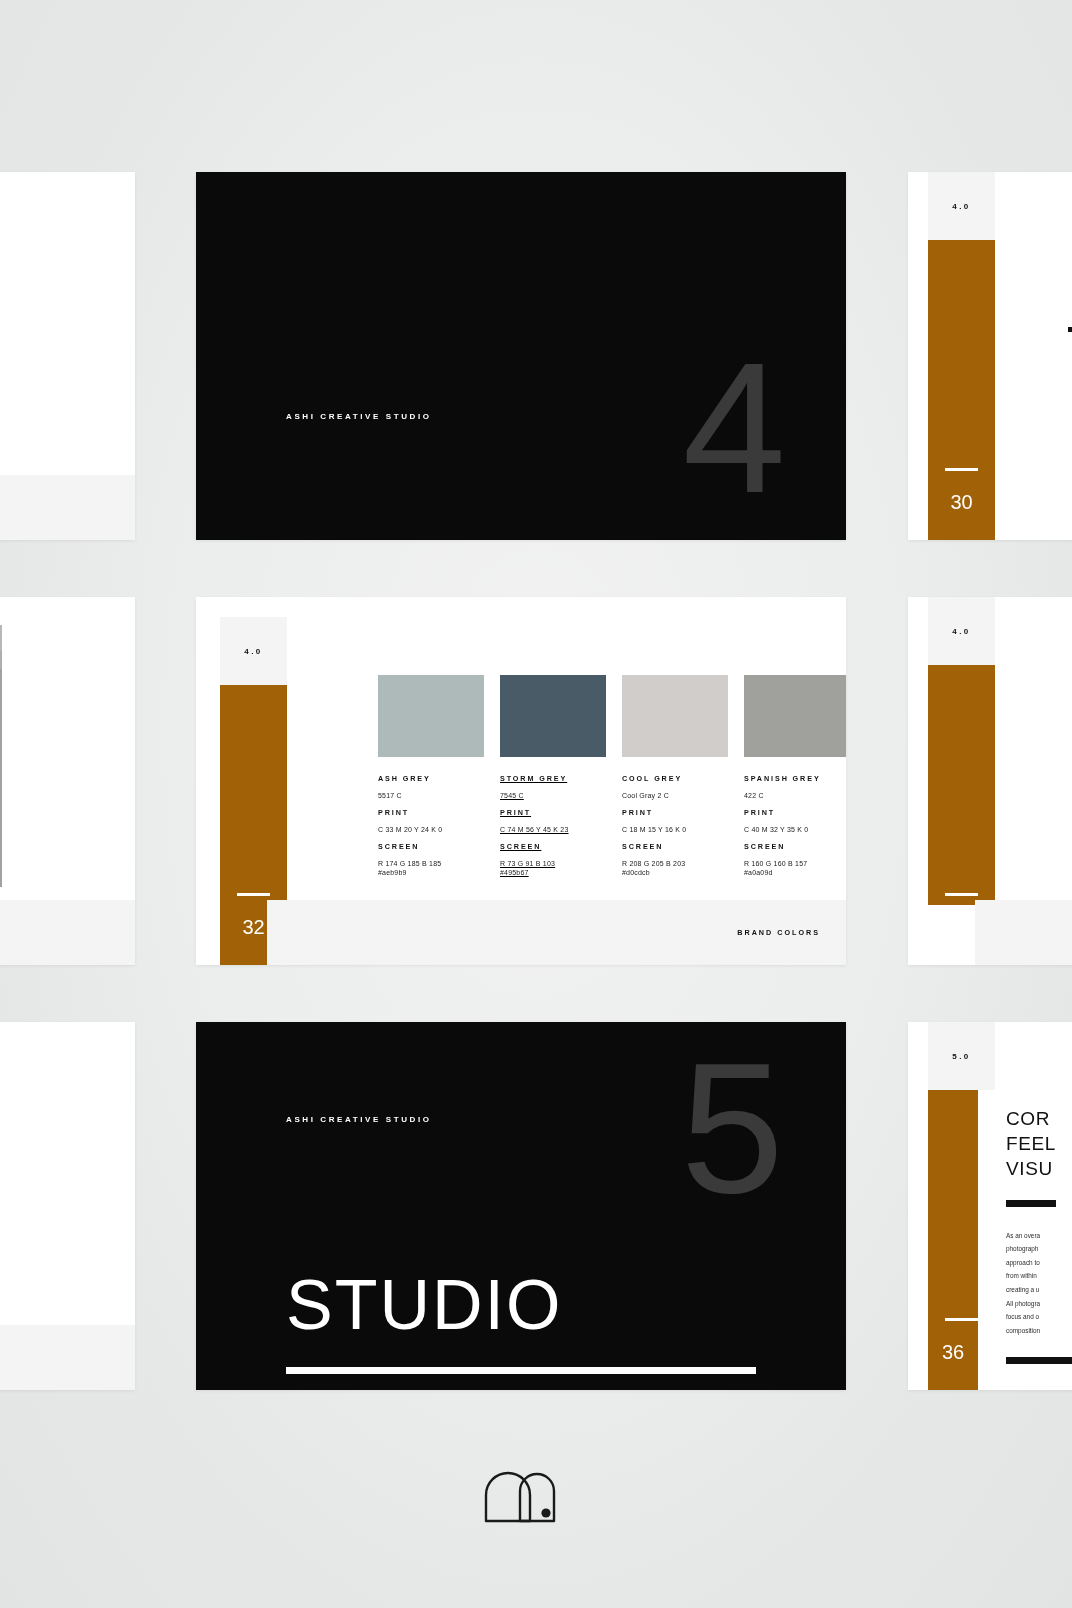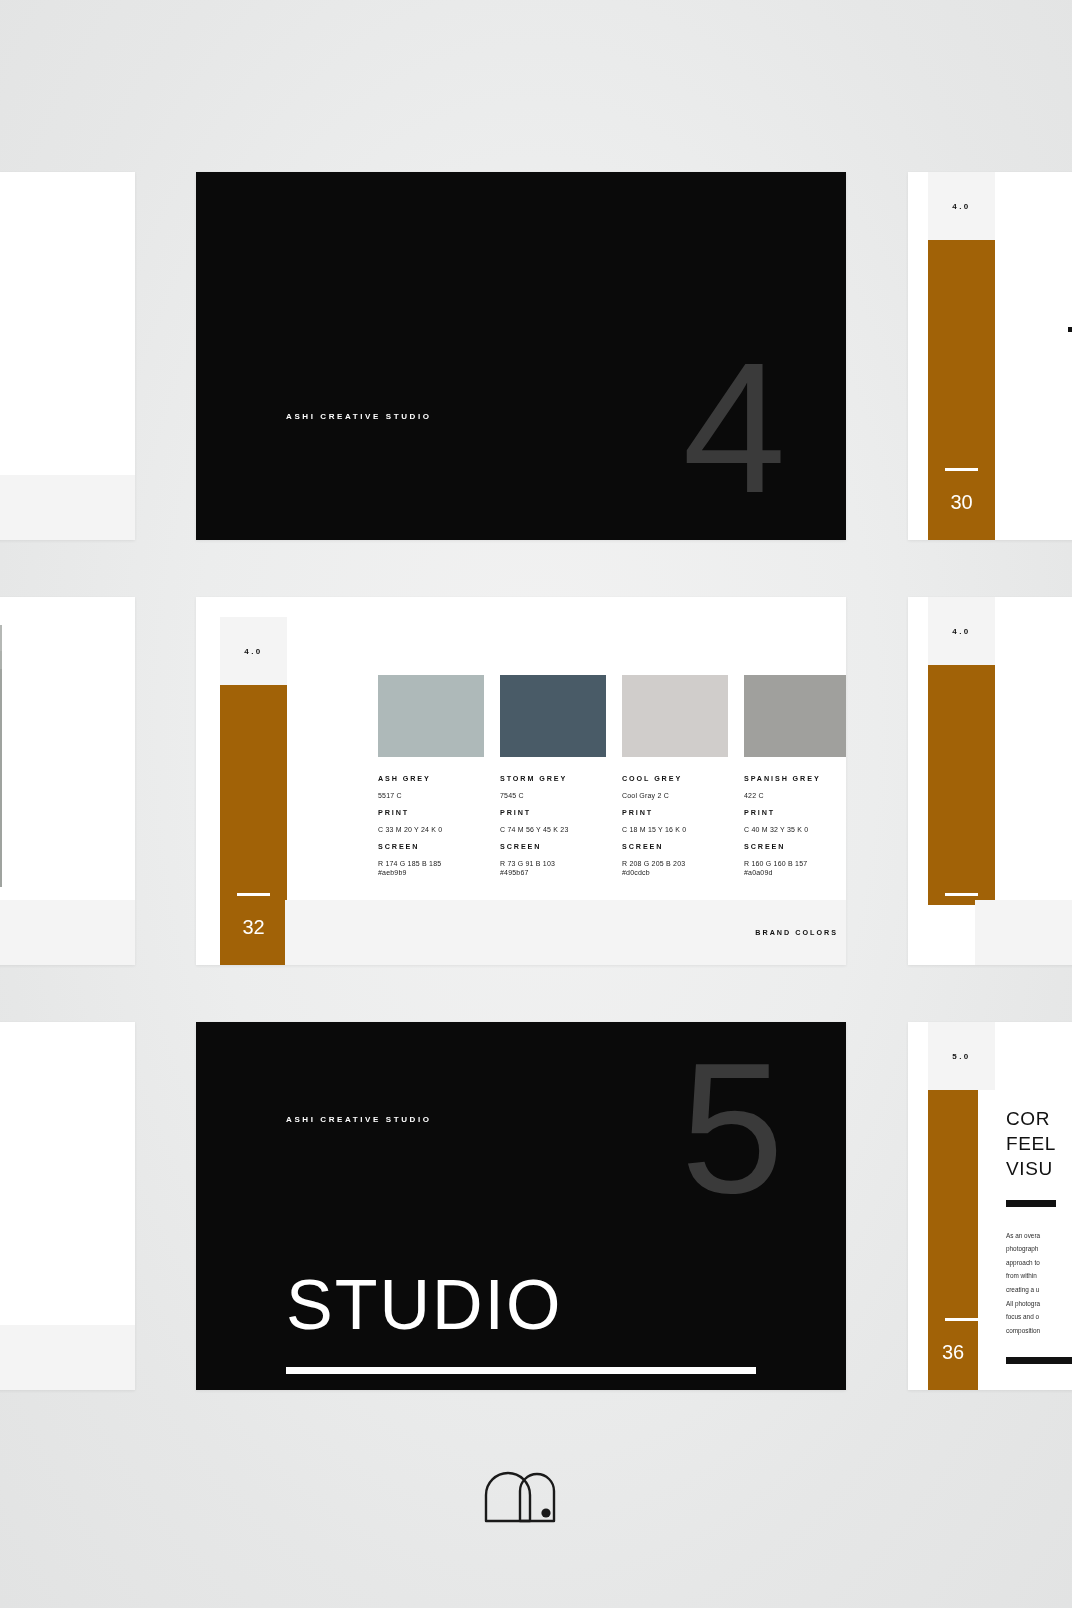--- a/index.html
+++ b/index.html
@@ -209,21 +209,21 @@
       <div class="swatch-chip" style="height:82px; background:#aeb9b9;"></div>
       <div class="sw-name">ASH GREY</div>
       <div class="sw-pantone">5517 C</div>
       <div class="sw-label">PRINT</div>
       <div class="sw-val">C 33 M 20 Y 24 K 0</div>
       <div class="sw-label">SCREEN</div>
       <div class="sw-val">R 174 G 185 B 185</div>
       <div class="sw-val tight">#aeb9b9</div>
     </div>
 
-    <div class="swatch-col" style="width:106px; margin-right:16px;">
+    <div class="swatch-col" style="width:106px; margin-right:16px;text-decoration:underline;">
       <div class="swatch-chip" style="height:82px; background:#495b67;"></div>
       <div class="sw-name">STORM GREY</div>
       <div class="sw-pantone">7545 C</div>
       <div class="sw-label">PRINT</div>
       <div class="sw-val">C 74 M 56 Y 45 K 23</div>
       <div class="sw-label">SCREEN</div>
       <div class="sw-val">R 73 G 91 B 103</div>
       <div class="sw-val tight">#495b67</div>
     </div>
 
@@ -243,21 +243,21 @@
       <div class="sw-name">SPANISH GREY</div>
       <div class="sw-pantone">422 C</div>
       <div class="sw-label">PRINT</div>
       <div class="sw-val">C 40 M 32 Y 35 K 0</div>
       <div class="sw-label">SCREEN</div>
       <div class="sw-val">R 160 G 160 B 157</div>
       <div class="sw-val tight">#a0a09d</div>
     </div>
   </div>
 
-  <div class="footerbar" style="left:89px; top:303px; width:579px; height:65px;">
+  <div class="footerbar" style="left:71px; top:303px; width:579px; height:65px;">
     <span>BRAND COLORS</span>
   </div>
 </div>
 
 <div class="slide" style="left:908px; top:597px; width:210px; height:368px;">
   <div class="tabcol" style="left:0; top:0; width:67px; height:368px;">
     <div class="tabtop" style="width:67px; height:68px;">
       <span>4.0</span>
     </div>
     <div class="tabbody" style="width:67px; height:240px;">

